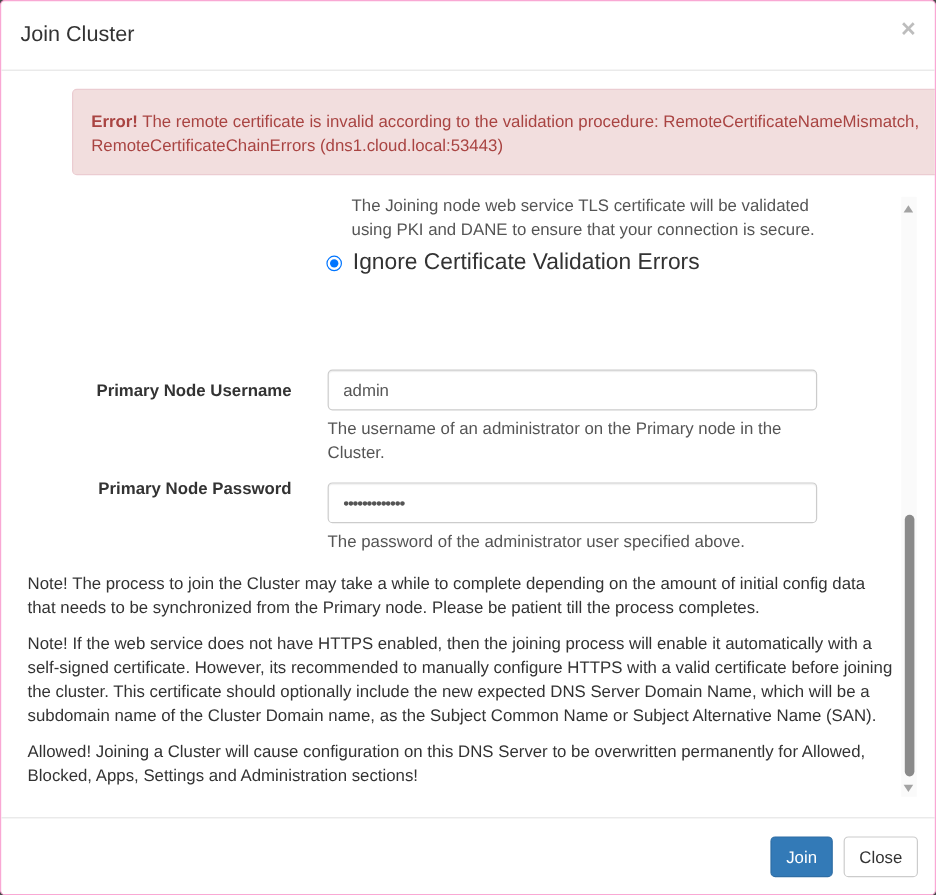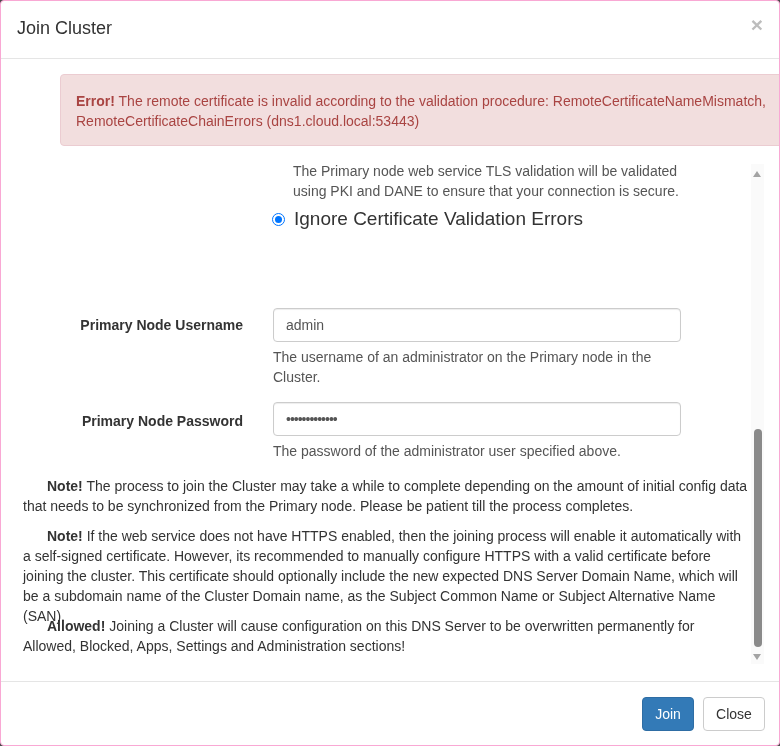--- a/index.html
+++ b/index.html
@@ -82,21 +82,21 @@
       position: absolute; left: 272px; width: 408px; height: 34px;
       border: 1px solid #ccc; border-radius: 4px; background: #fff;
       padding: 0 12px; font-size: 14px; color: #555;
       font-family: "Liberation Sans", sans-serif;
       box-shadow: inset 0 1px 1px rgba(0,0,0,0.075);
     }
     .note {
       position: absolute; left: 22px; width: 725px; line-height: 20px;
       color: #333; font-size: 14px;
     }
-    .note strong { font-weight: bold; margin-left: 24px; }
+    .note strong { font-weight: normal; }
     .modal-footer {
       position: absolute; left: 0; top: 680px; width: 780px; height: 66px;
       border-top: 1px solid #e5e5e5;
       padding-left: 12px;
     }
     .btn {
       position: absolute; top: 15px; height: 34px; border-radius: 4px;
       font-size: 14px; font-family: "Liberation Sans", sans-serif;
       cursor: pointer; padding: 0 12px; line-height: 32px;
     }
@@ -117,34 +117,34 @@
     <h4 class="modal-title">Join Cluster</h4>
     <span class="header-close">×</span>
   </div>
 
   <div class="alert">
     <strong>Error!</strong><span> The remote certificate is invalid according to the validation procedure: RemoteCertificateNameMismatch, RemoteCertificateChainErrors (dns1.cloud.local:53443)</span>
     <span class="alert-close">×</span>
   </div>
 
   <div class="scroll-area">
-    <div class="help" style="top:0px; width:400px;">The Primary node web service TLS validation will be validated using PKI and DANE to ensure that your connection is secure.</div>
+    <div class="help" style="top:0px; width:400px;">The Joining node web service TLS certificate will be validated using PKI and DANE to ensure that your connection is secure.</div>
 
     <div class="radio-row">
       <span class="radio">
           <span class="radio-dot"></span>
         </span>
       <span class="radio-label">Ignore Certificate Validation Errors</span>
     </div>
 
     <label class="form-label" style="top:156px;">Primary Node Username</label>
     <input class="input" style="top: 147px;" type="text" value="admin">
     <div class="help" style="left:272px; top:186px; width:400px;">The username of an administrator on the Primary node in the Cluster.</div>
 
-    <label class="form-label" style="top:252px;">Primary Node Password</label>
+    <label class="form-label" style="top:238px;">Primary Node Password</label>
     <input class="input" style="top: 241px; letter-spacing: -1px;" type="text" value="•••••••••••••">
     <div class="help" style="left:272px; top:280px; width:420px;">The password of the administrator user specified above.</div>
 
     <p class="note" style="top:315px;">
       <strong>Note!</strong><span> The process to join the Cluster may take a while to complete depending on the amount of initial config data that needs to be synchronized from the Primary node. Please be patient till the process completes.</span>
     </p>
     <p class="note" style="top:365px;">
       <strong>Note!</strong><span> If the web service does not have HTTPS enabled, then the joining process will enable it automatically with a self-signed certificate. However, its recommended to manually configure HTTPS with a valid certificate before joining the cluster. This certificate should optionally include the new expected DNS Server Domain Name, which will be a subdomain name of the Cluster Domain name, as the Subject Common Name or Subject Alternative Name (SAN).</span>
     </p>
     <p class="note" style="top:455px;">

